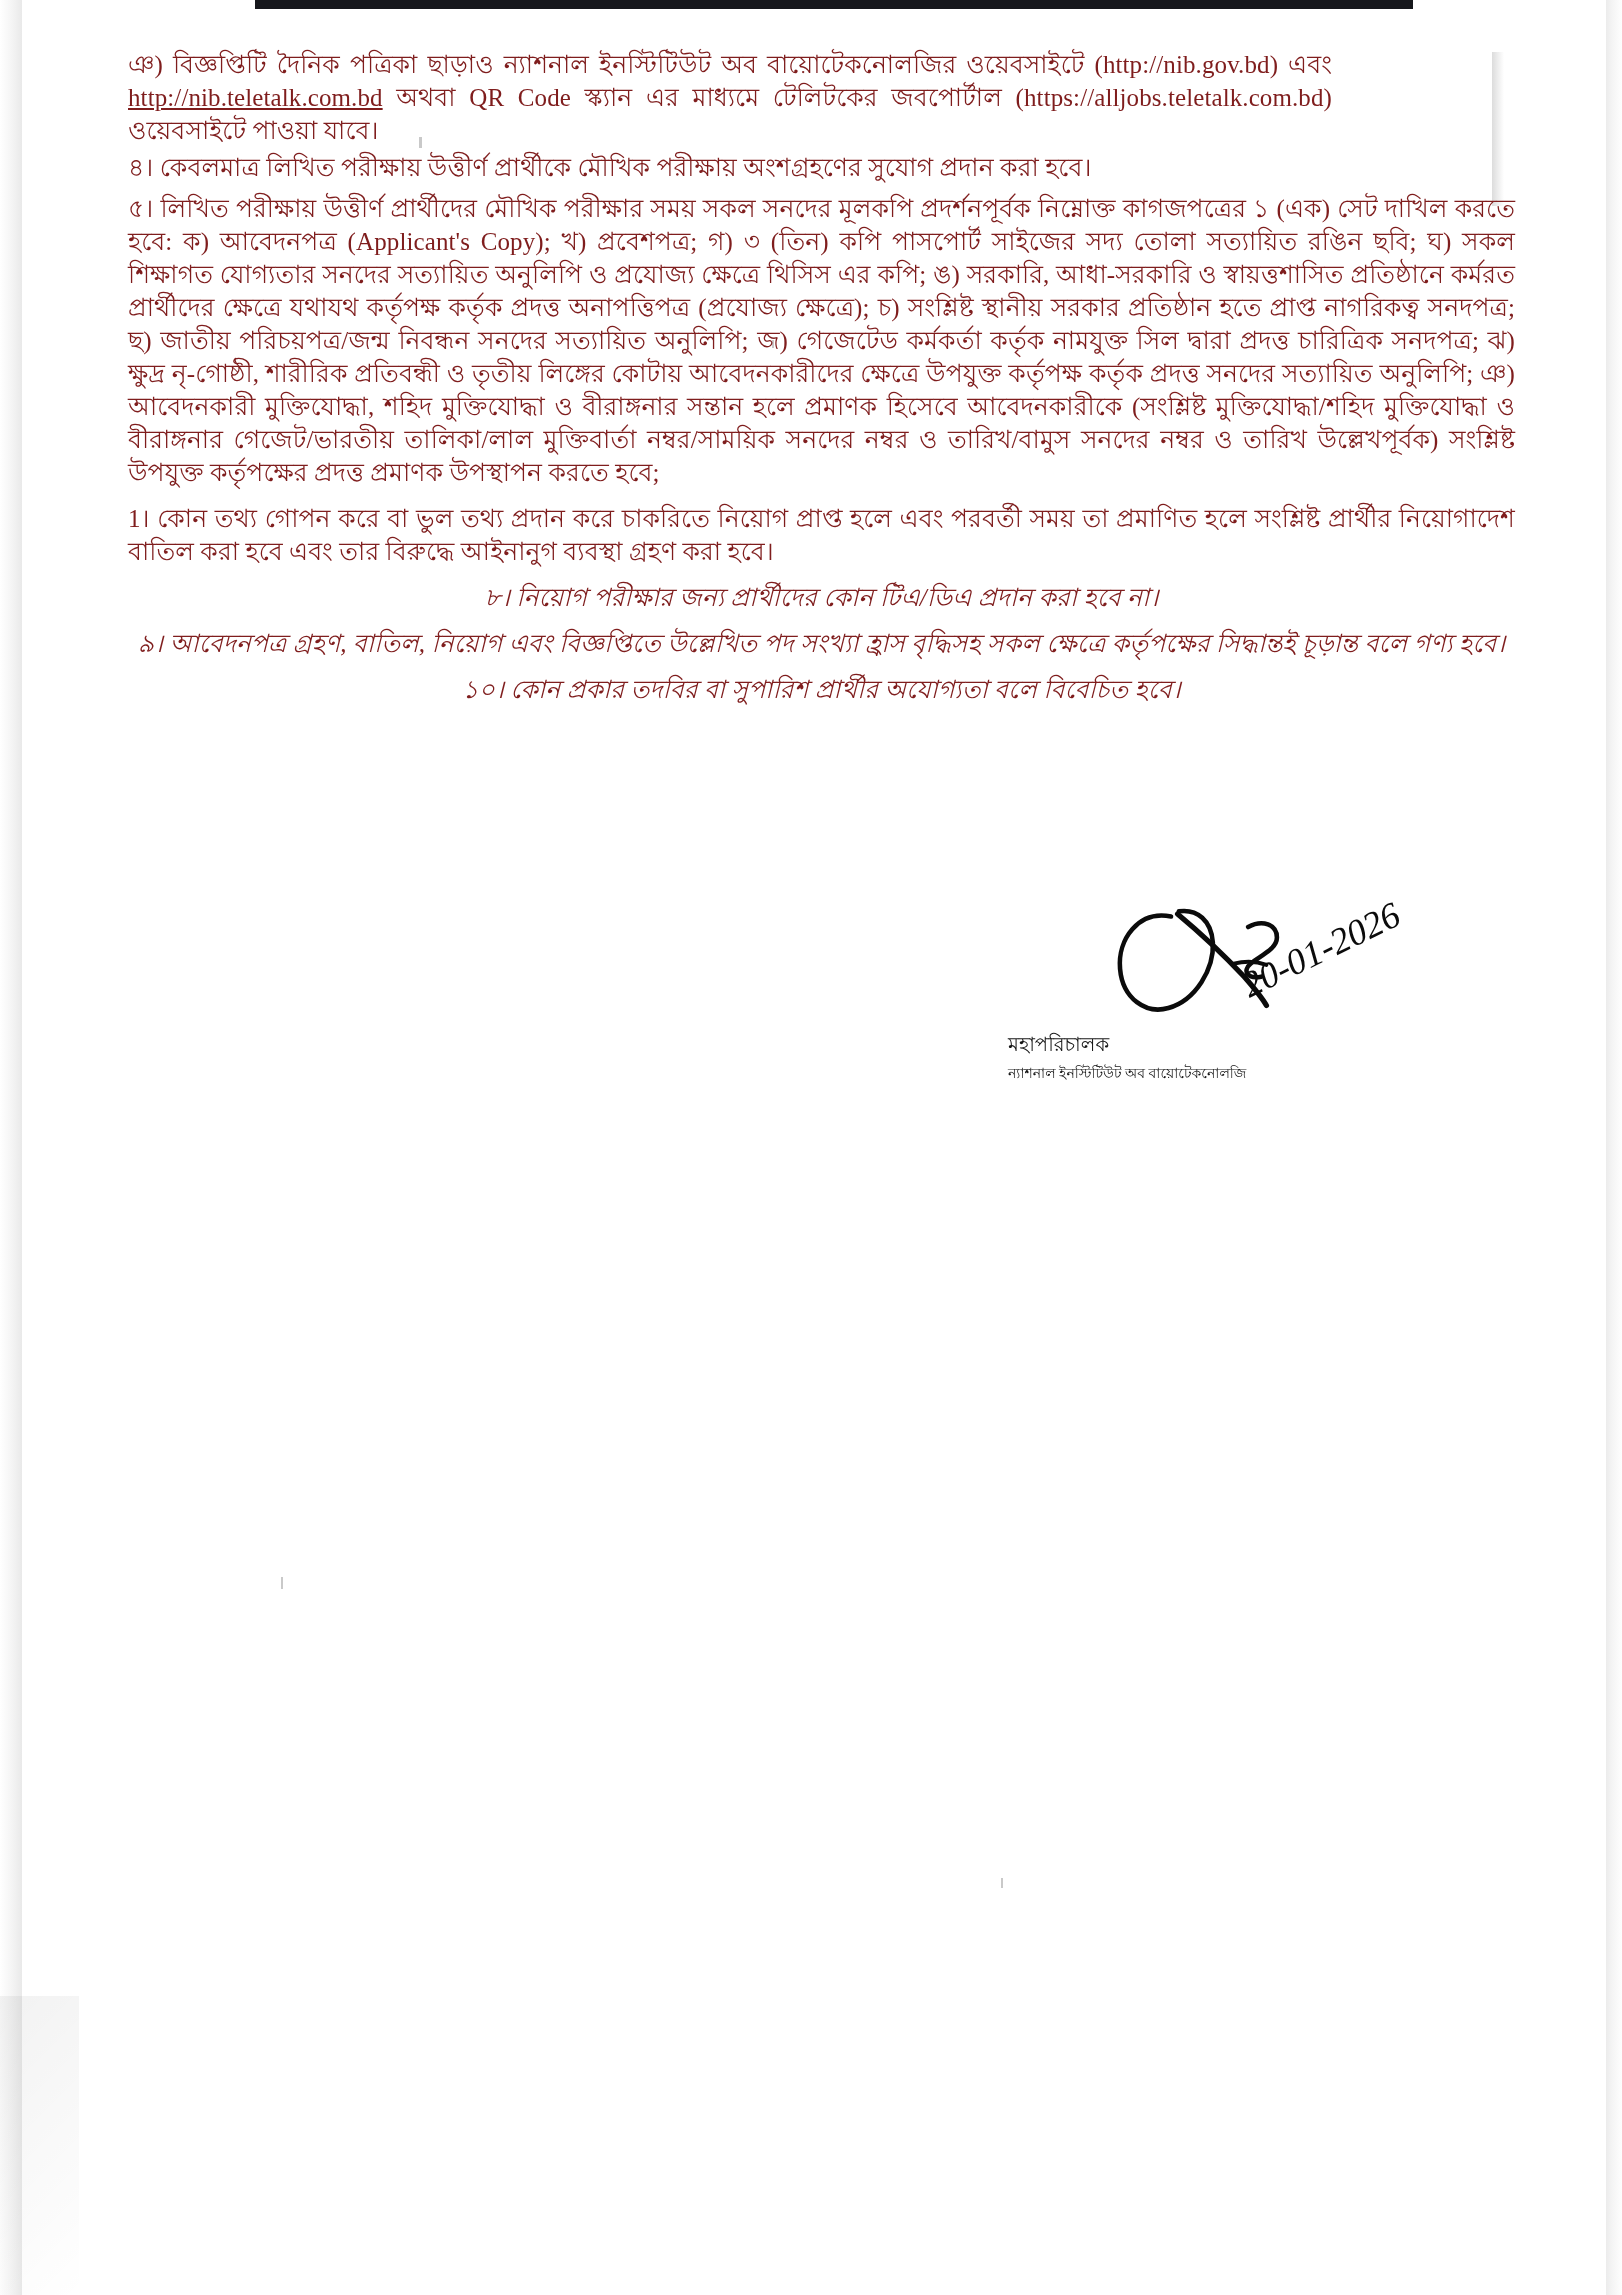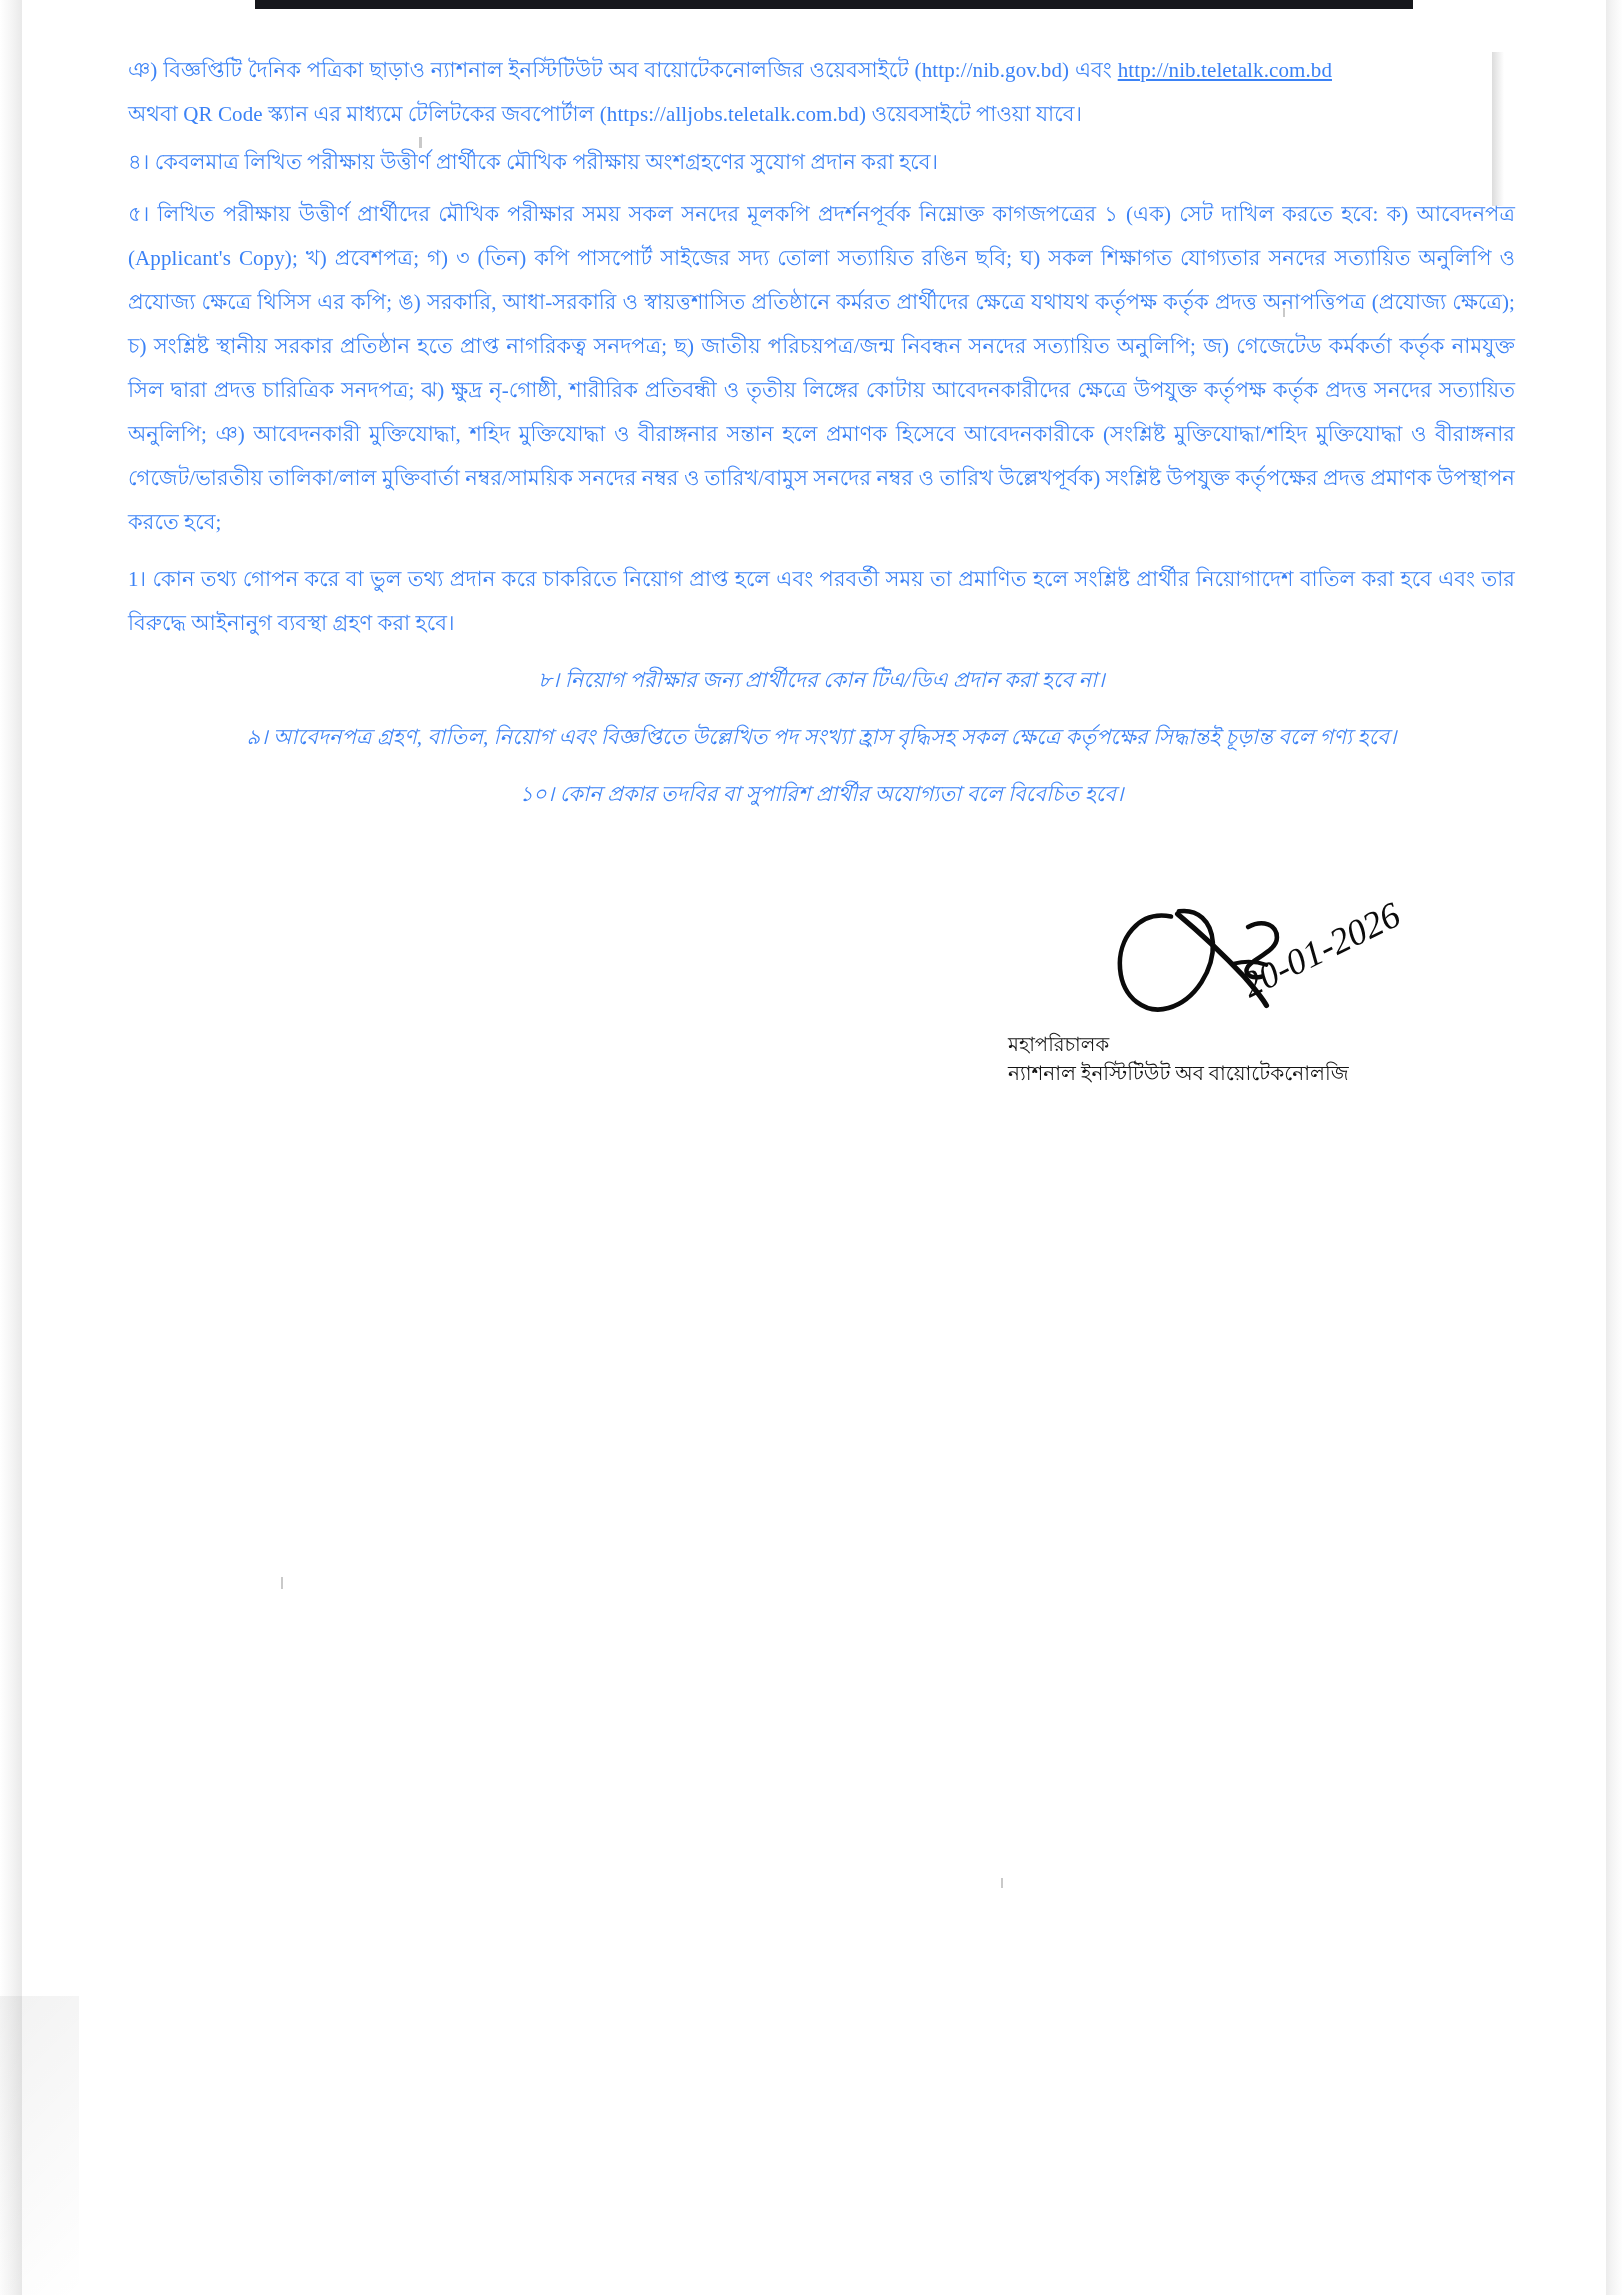--- a/index.html
+++ b/index.html
@@ -34,26 +34,26 @@
   .page{
     position:absolute;left:0;top:0;width:1623px;height:2295px;
   }
   .content{
     position:absolute;
     left:128px;top:48px;
     width:1387px;
   }
 
   .para{
-    font-size:21px;
-    line-height:44px;
+    font-size:25px;
+    line-height:33px;
     margin:0 0 7.9px 0;
     text-align:justify;
     letter-spacing:0.1px;
-    color:#3b82f6;
+    color:#7f1d1d;
   }
   .para.last-left{ text-align:center;font-style:italic; }
 
   .p-first{
     width:1204px;
     text-align:justify;
     margin-bottom:3.9px;
   }
   .p-first .lnk{
     text-decoration:underline;
@@ -84,21 +84,21 @@
   }
   .sig-svg{
     position:absolute;left:1073px;top:877px;
     width:366px;height:151px;
   }
   .sig-name{
     font-size:19.6px;line-height:29px;color:#141414;
     margin-top:135px;
   }
   .sig-org{
-    font-size:20px;line-height:29px;color:#141414;
+    font-size:14px;line-height:29px;color:#141414;
   }
 </style>
 </head>
 <body>
 
 <div class="page">
 
   <div class="scan-top-band"></div>
   <div class="scan-left-edge"></div>
   <div class="scan-right-edge"></div>

